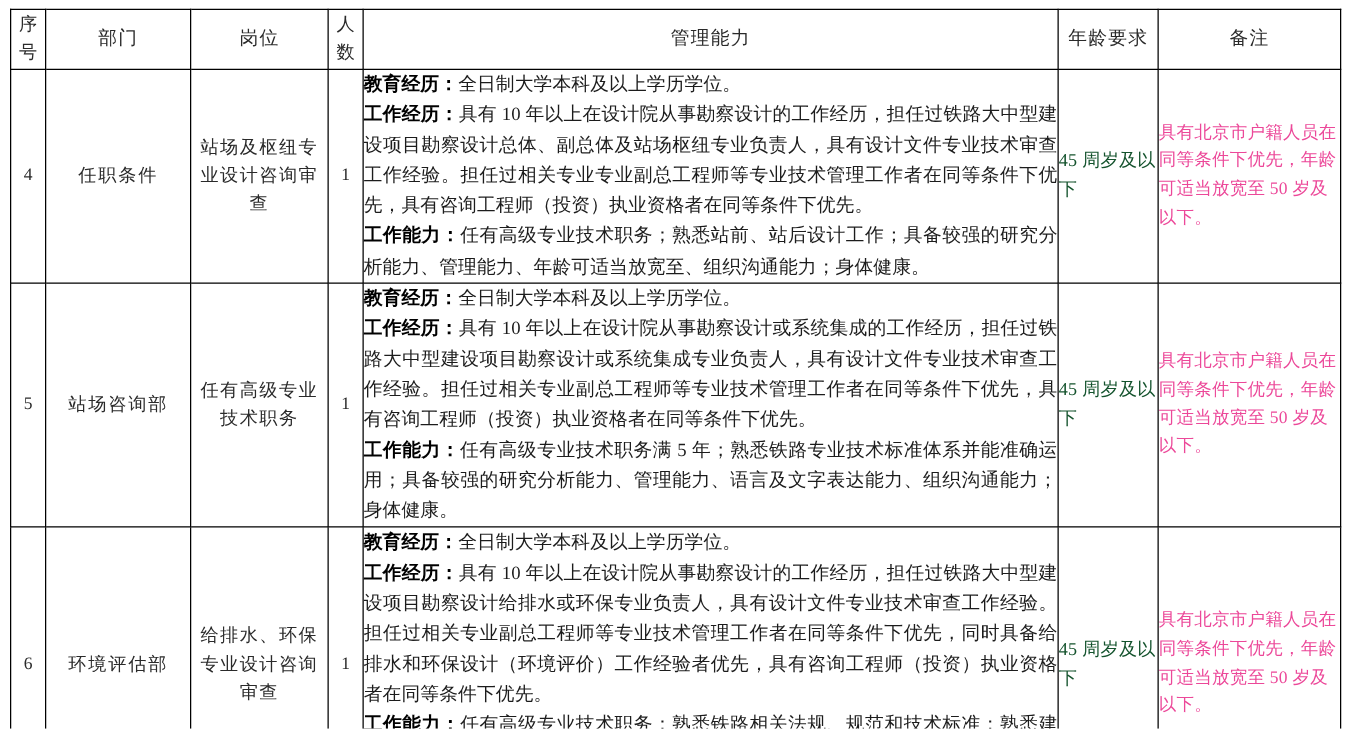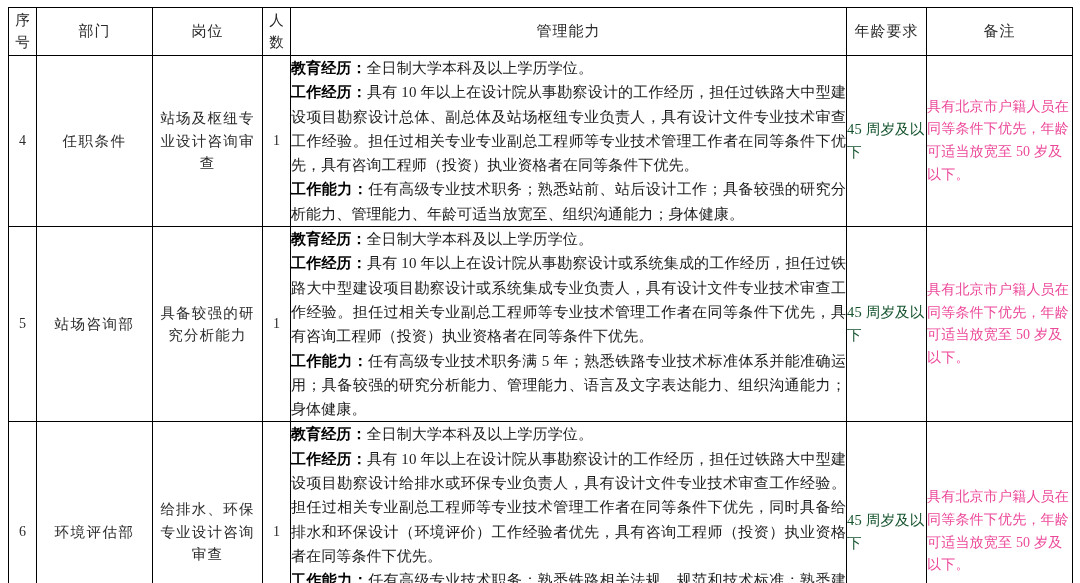--- a/index.html
+++ b/index.html
@@ -180,21 +180,21 @@
           <p><span class="lbl">工作经历：</span><span>具有 10 年以上在设计院从事勘察设计的工作经历，担任过铁路大中型建设项目勘察设计总体、副总体及站场枢纽专业负责人，具有设计文件专业技术审查工作经验。担任过相关专业专业副总工程师等专业技术管理工作者在同等条件下优先，具有咨询工程师（投资）执业资格者在同等条件下优先。</span></p>
           <p><span class="lbl">工作能力：</span><span>任有高级专业技术职务；熟悉站前、站后设计工作；具备较强的研究分析能力、管理能力、年龄可适当放宽至、组织沟通能力；身体健康。</span></p>
         </td>
         <td class="cell-age">45 周岁及以下</td>
         <td class="cell-note">具有北京市户籍人员在同等条件下优先，年龄可适当放宽至 50 岁及以下。</td>
       </tr>
 
       <tr class="r-5">
         <td class="cell-center cell-seq">5</td>
         <td class="cell-center cell-dept">站场咨询部</td>
-        <td class="cell-center cell-post">具备较强的研究分析能力</td>
+        <td class="cell-center cell-post">任有高级专业技术职务</td>
         <td class="cell-center cell-num">1</td>
         <td class="cell-req">
           <p><span class="lbl">教育经历：</span><span>全日制大学本科及以上学历学位。</span></p>
           <p><span class="lbl">工作经历：</span><span>具有 10 年以上在设计院从事勘察设计或系统集成的工作经历，担任过铁路大中型建设项目勘察设计或系统集成专业负责人，具有设计文件专业技术审查工作经验。担任过相关专业副总工程师等专业技术管理工作者在同等条件下优先，具有咨询工程师（投资）执业资格者在同等条件下优先。</span></p>
           <p><span class="lbl">工作能力：</span><span>任有高级专业技术职务满 5 年；熟悉铁路专业技术标准体系并能准确运用；具备较强的研究分析能力、管理能力、语言及文字表达能力、组织沟通能力；身体健康。</span></p>
         </td>
         <td class="cell-age">45 周岁及以下</td>
         <td class="cell-note">具有北京市户籍人员在同等条件下优先，年龄可适当放宽至 50 岁及以下。</td>
       </tr>
 

